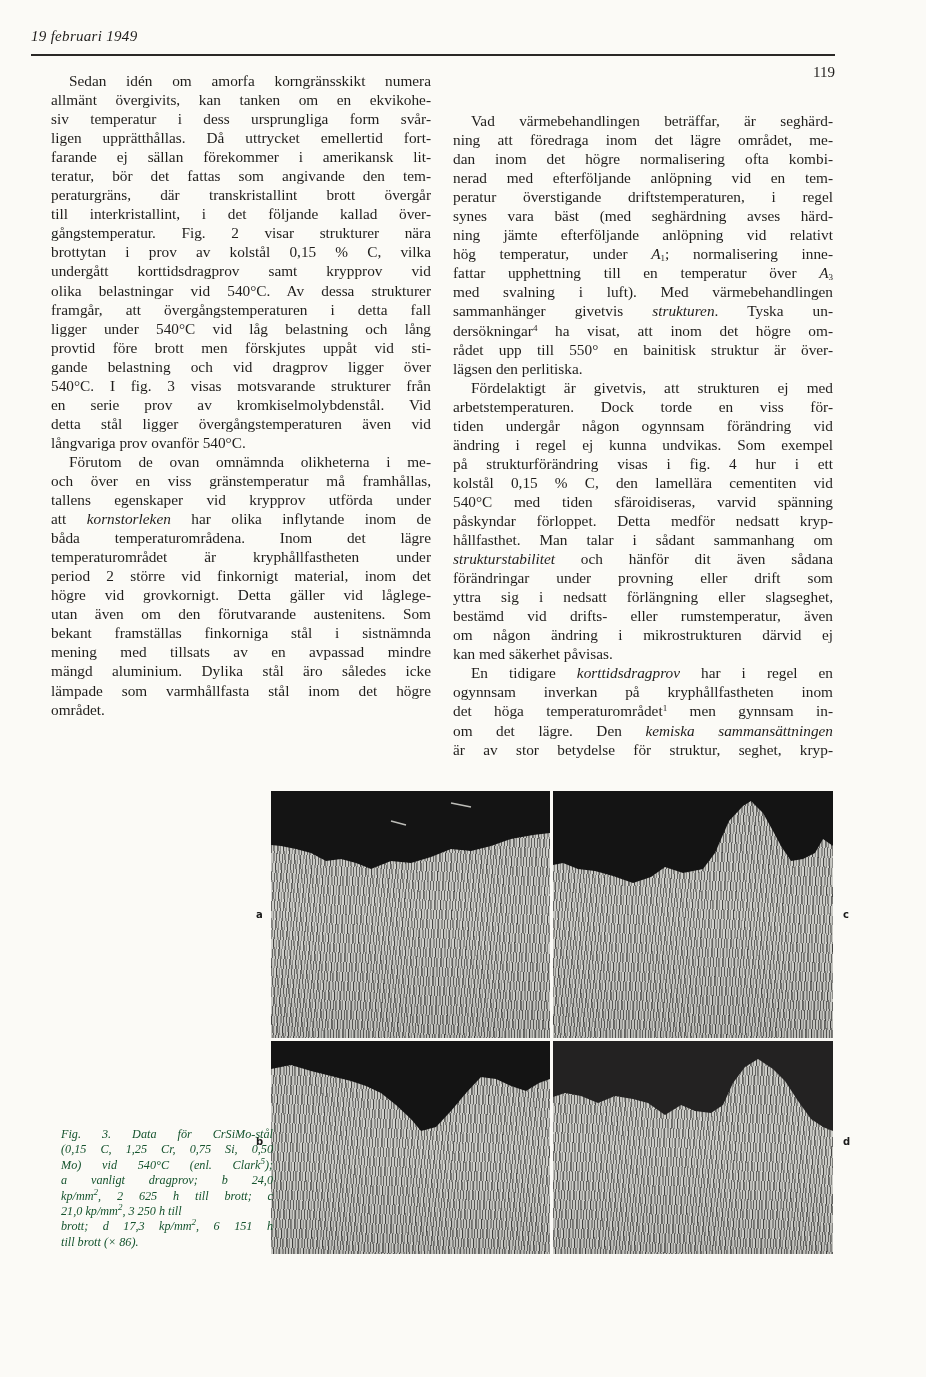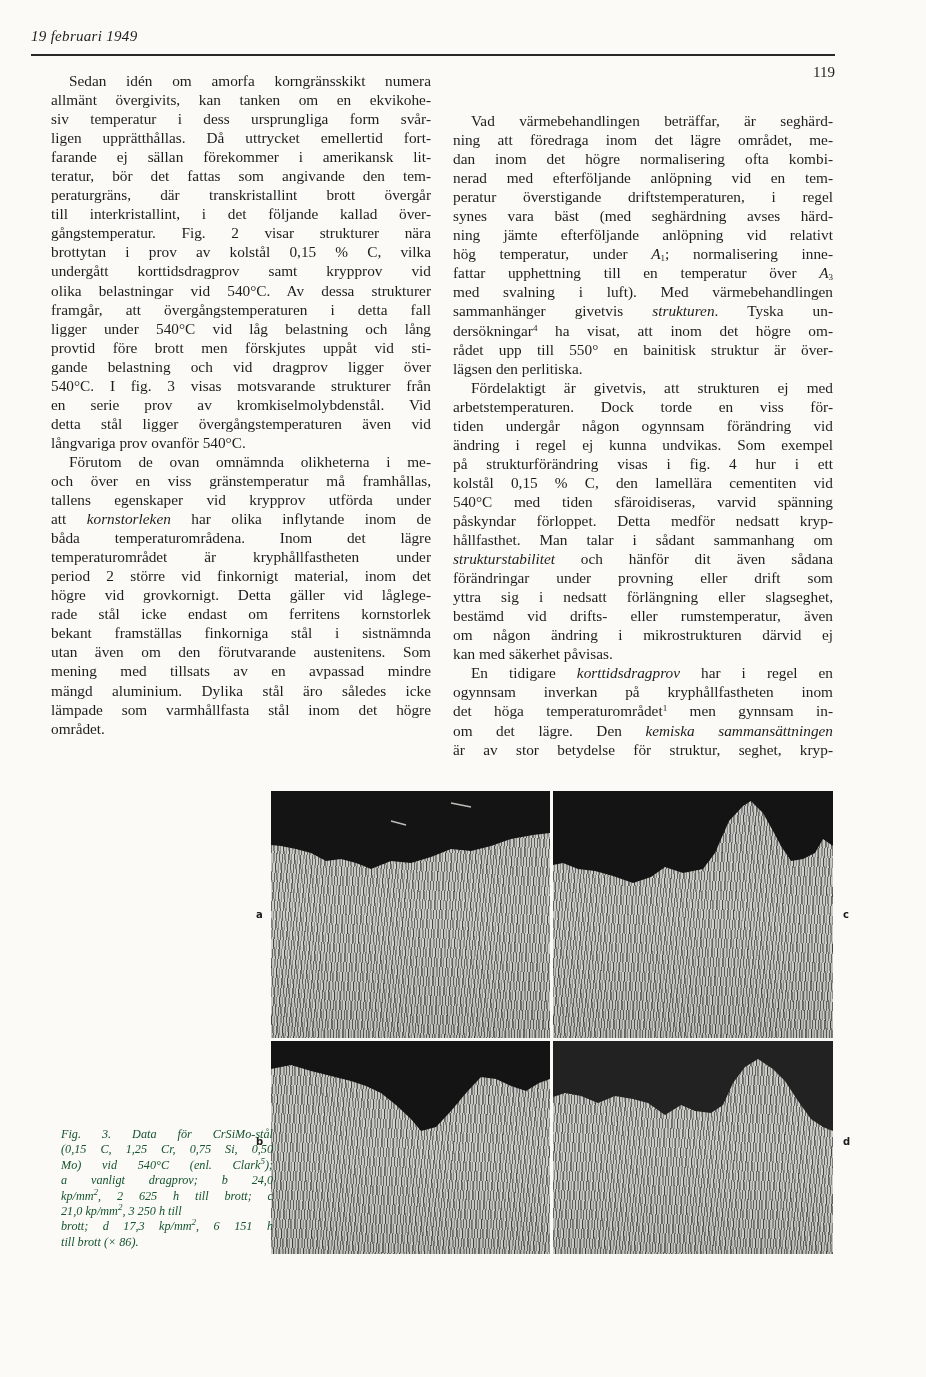--- a/index.html
+++ b/index.html
@@ -103,23 +103,22 @@
   </div>
   <div>
     <span class="line first">Förutom de ovan omnämnda olikheterna i me-</span>
     <span class="line">och över en viss gränstemperatur må framhållas,</span>
     <span class="line">tallens egenskaper vid krypprov utförda under</span>
     <span class="line"><span>att </span><em>kornstorleken</em><span> har olika inflytande inom de</span></span>
     <span class="line">båda temperaturområdena. Inom det lägre</span>
     <span class="line">temperaturområdet är kryphållfastheten under</span>
     <span class="line">period 2 större vid finkornigt material, inom det</span>
     <span class="line">högre vid grovkornigt. Detta gäller vid låglege-</span>
-    <span class="line">rade stål icke endast om ferritens kornstorlek</span>
+    <span class="line">utan även om den förutvarande austenitens. Som</span>
     <span class="line">bekant framställas finkorniga stål i sistnämnda</span>
-    <span class="line">utan även om den förutvarande austenitens. Som</span>
     <span class="line">mening med tillsats av en avpassad mindre</span>
     <span class="line">mängd aluminium. Dylika stål äro således icke</span>
     <span class="line">lämpade som varmhållfasta stål inom det högre</span>
     <span class="line last">området.</span>
   </div>
 </div>
 
 <div class="col right">
   <div>
     <span class="line first">Vad värmebehandlingen beträffar, är seghärd-</span>

